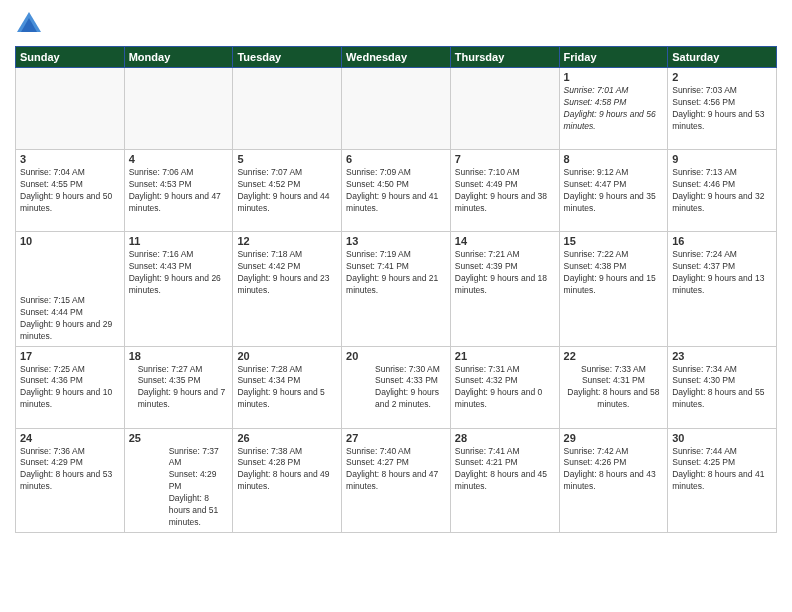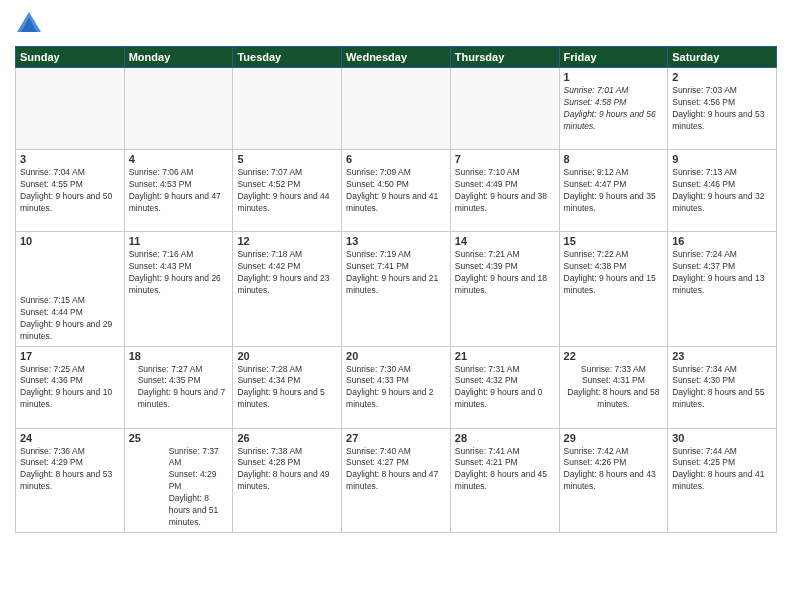--- a/index.html
+++ b/index.html
@@ -251,21 +251,21 @@
 Daylight: 9 hours and 7 minutes.</div>
           </td>
           <td>
             <span class="day-number">20</span>
             <div class="day-info" style="white-space: pre-line;">Sunrise: 7:28 AM
 Sunset: 4:34 PM
 Daylight: 9 hours and 5 minutes.</div>
           </td>
           <td>
             <span class="day-number">20</span>
-            <div class="day-info" style="white-space: pre-line;">Sunrise: 7:30 AM
+            <div class="day-info" style="white-space: pre-line; margin-left: 29px;">Sunrise: 7:30 AM
 Sunset: 4:33 PM
 Daylight: 9 hours and 2 minutes.</div>
           </td>
           <td>
             <span class="day-number">21</span>
             <div class="day-info" style="white-space: pre-line;">Sunrise: 7:31 AM
 Sunset: 4:32 PM
 Daylight: 9 hours and 0 minutes.</div>
           </td>
           <td>

